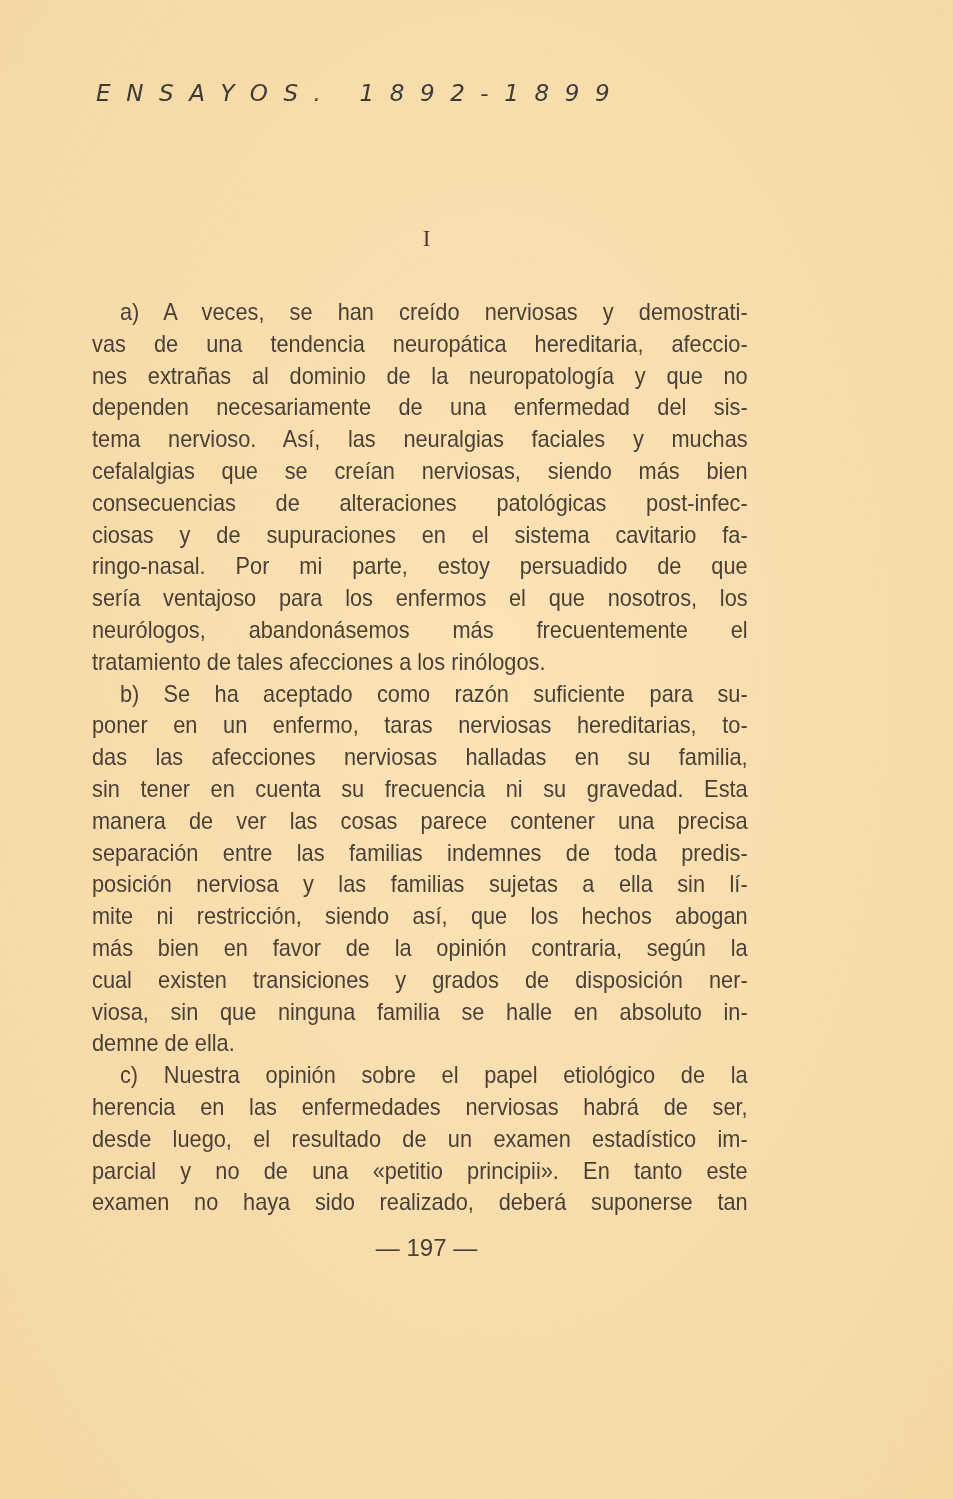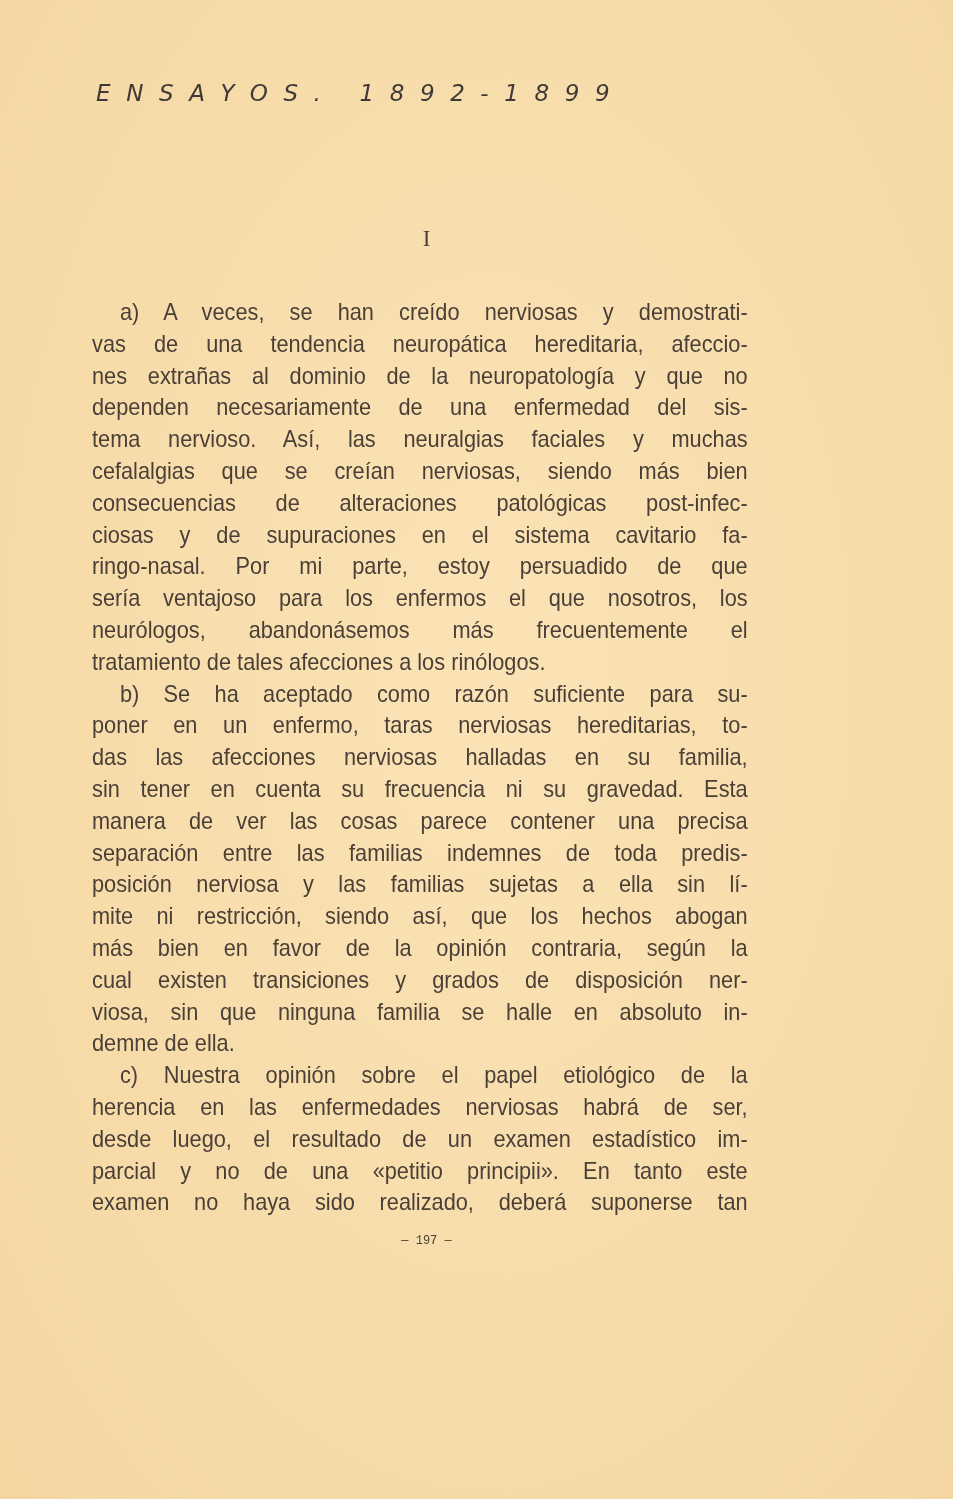--- a/index.html
+++ b/index.html
@@ -40,22 +40,22 @@
     transform: scaleX(0.93);
     transform-origin: left top;
     width: 705px;
   }
   .line { display: block; white-space: nowrap; text-align: justify; text-align-last: justify; height: 31.8px; }
   .line.last { text-align-last: left; }
   .line.indent { padding-left: 30px; }
   .folio {
     position: absolute; left: 0; top: 1234px; width: 853px;
     text-align: center;
-    font-family: Liberation Mono, monospace;
-    font-size: 12px;
+    font-family: Liberation Sans, sans-serif;
+    font-size: 24px;
     color: #4a3f37;
   }
 </style>
 </head>
 <body>
 
 <div class="page">
   <div class="running-head">ENSAYOS. 1892-1899</div>
 
   <div class="section-numeral">I</div>

